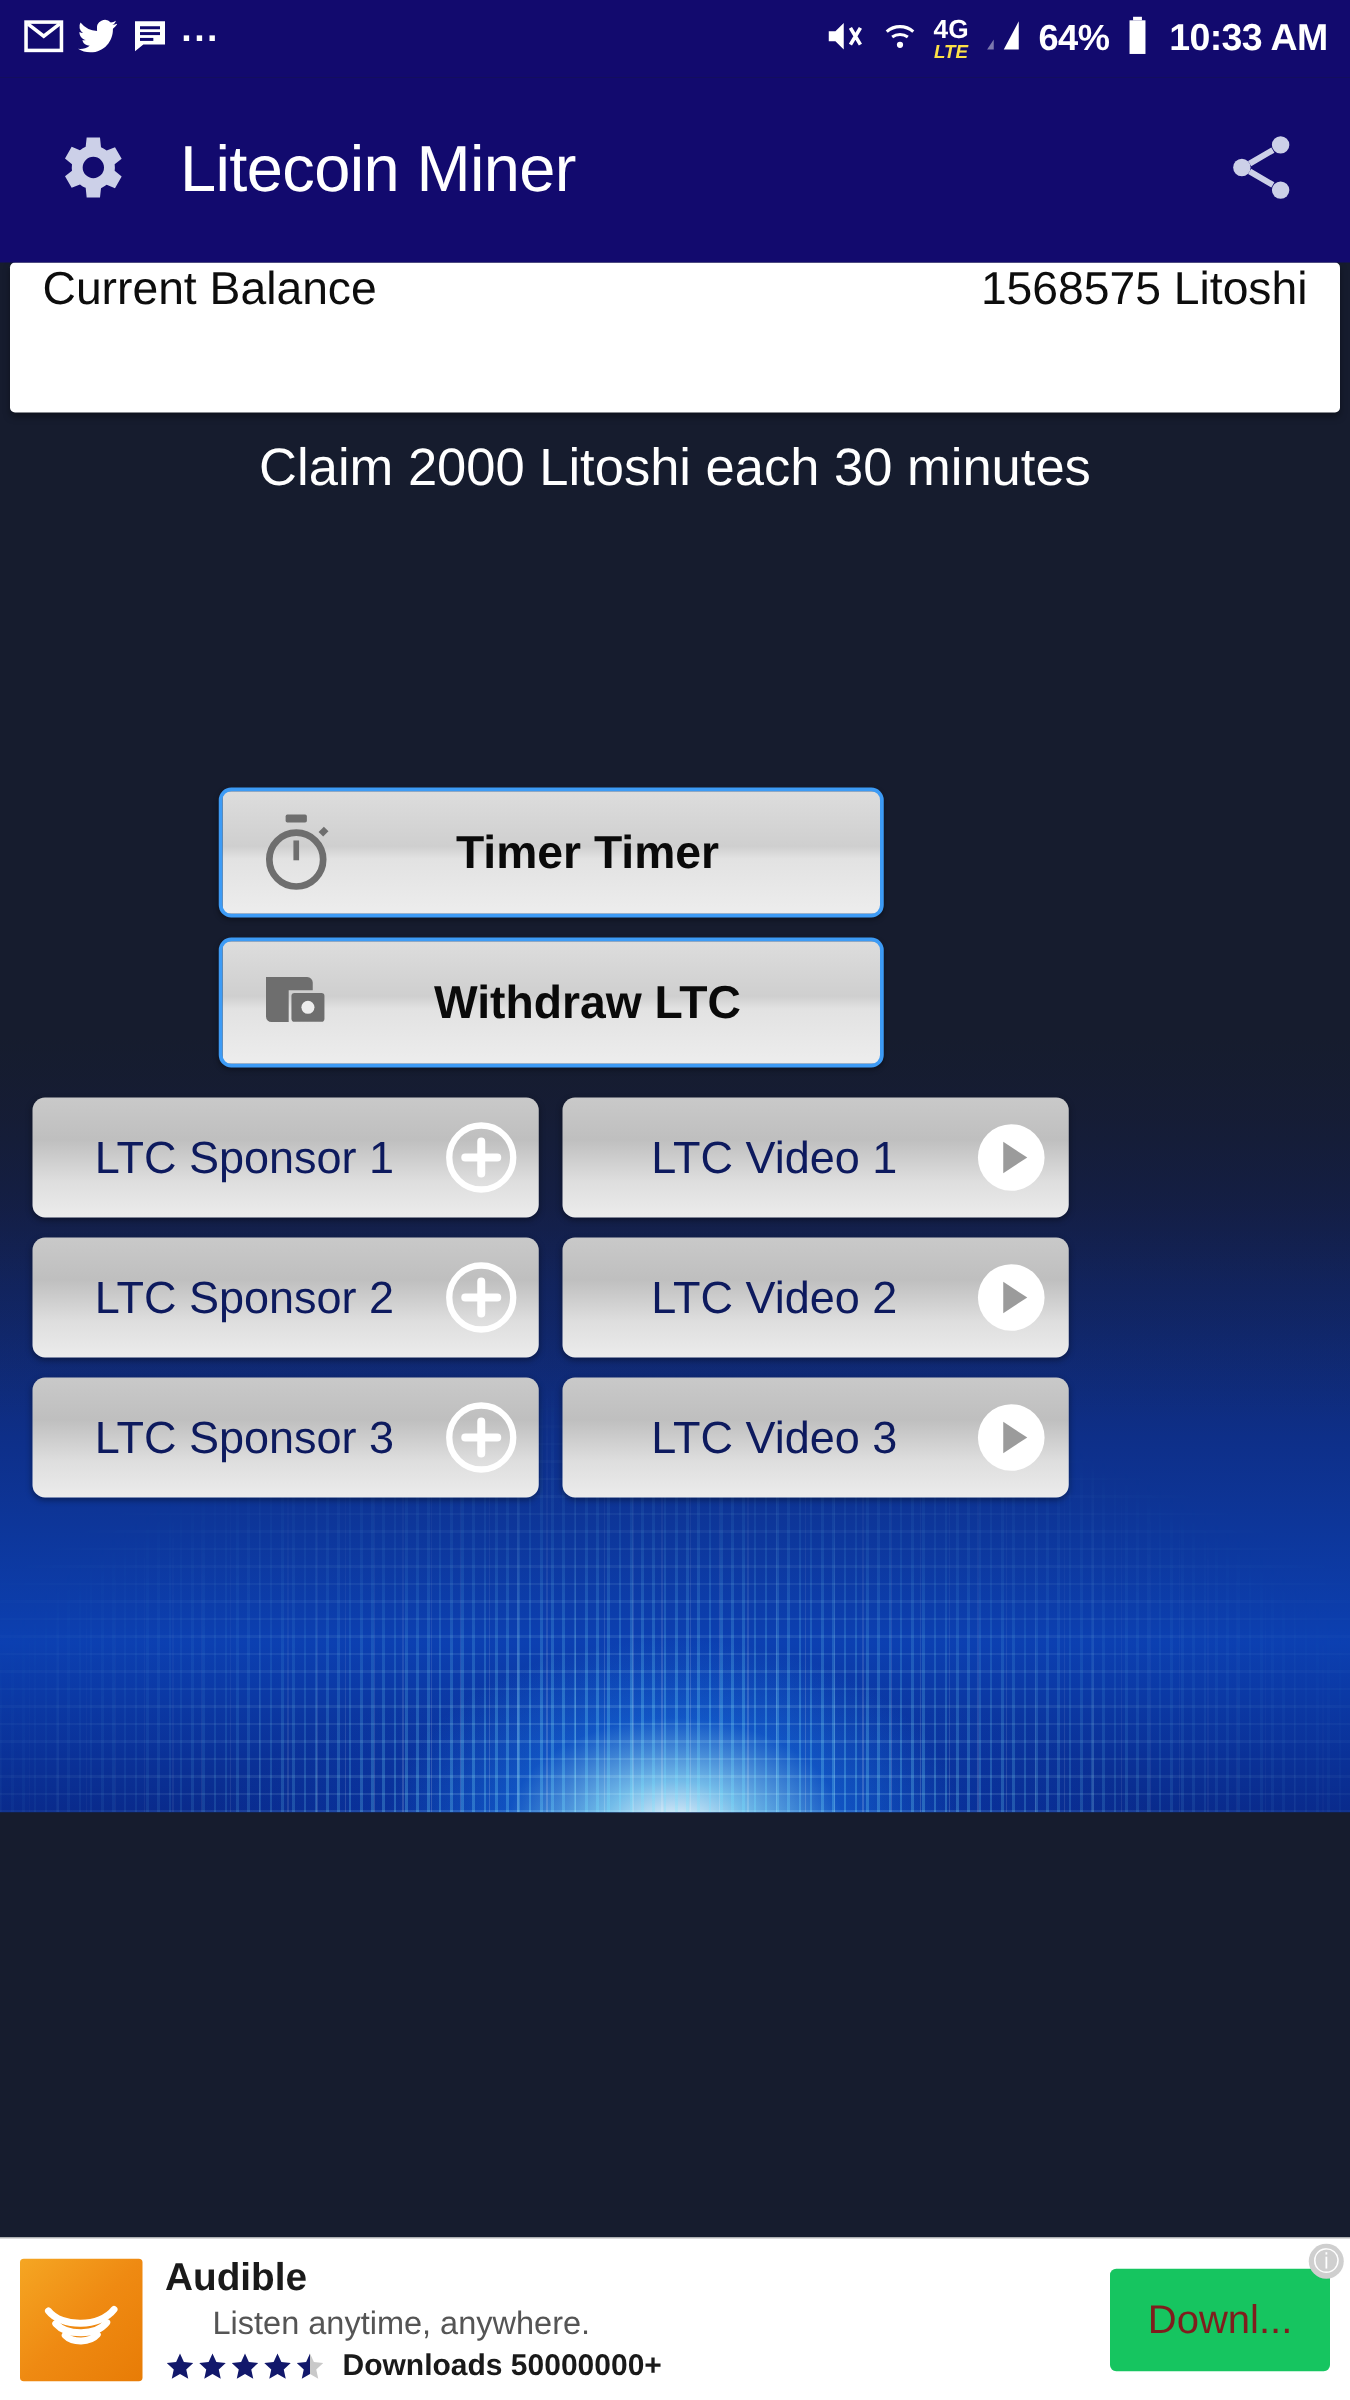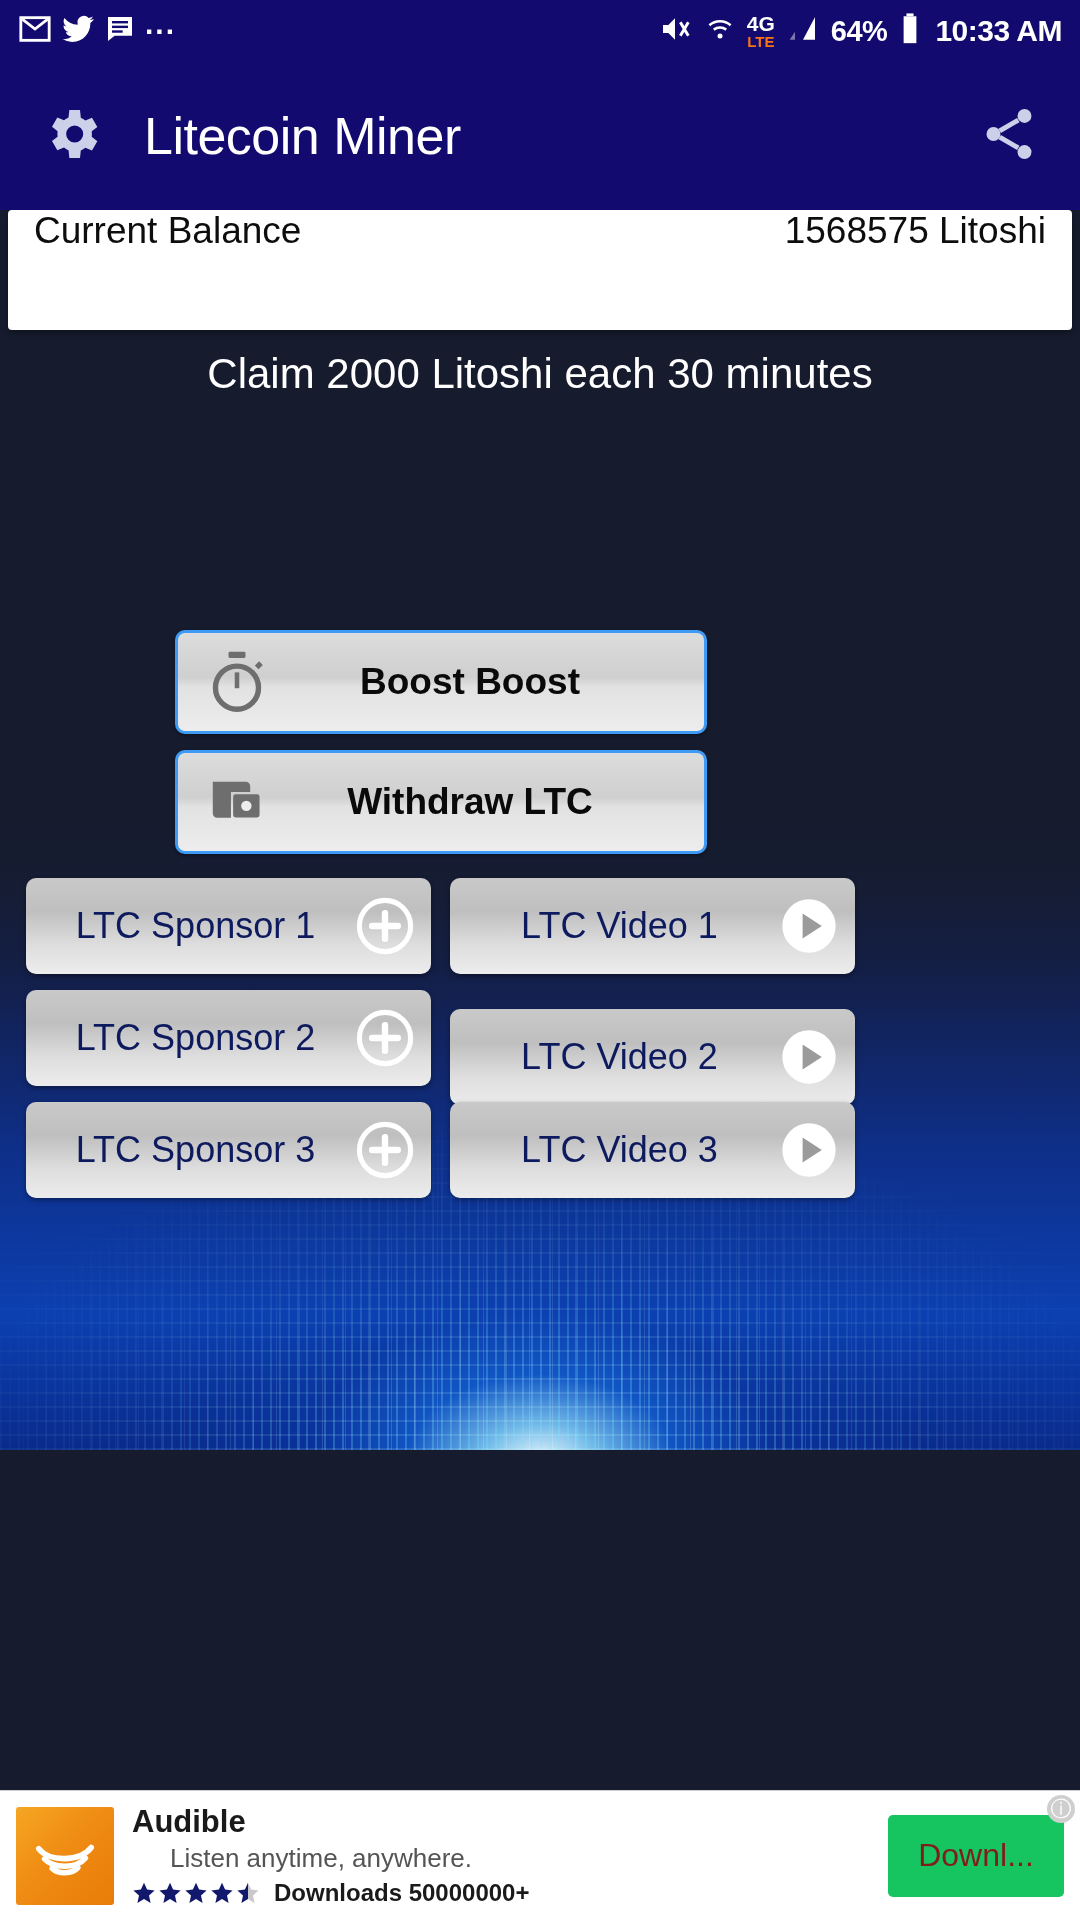--- a/index.html
+++ b/index.html
@@ -263,21 +263,21 @@
           </svg>
       </span>
       <span class="sb-icn">
         <svg width="30" height="32" viewBox="0 0 24 24">
             <path fill="none" stroke="#fff" stroke-width="2" d="M3.5 9a13 13 0 0 1 17 0M7 12.5a8.5 8.5 0 0 1 10 0"></path>
             <circle cx="12" cy="17.5" r="2" fill="#fff"></circle>
           </svg>
       </span>
       <span class="sb-icn" style="display:flex;flex-direction:column;align-items:center;line-height:1;">
         <span style="color:#fff;font-size:21px;font-weight:700;">4G</span>
-        <span style="color:#f97316;font-size:15px;font-weight:700;">LTE</span>
+        <span style="color:#fde047;font-size:15px;font-weight:700;font-style:italic;">LTE</span>
       </span>
       <span class="sb-icn">
         <svg width="32" height="32" viewBox="0 0 24 24">
             <path fill="#fff" fill-opacity="0.45" d="M2 20h4V14L2 20z"></path>
             <path fill="#fff" d="M21 3v17h-9L21 3z"></path>
           </svg>
       </span>
       <span class="sb-batt-txt">64%</span>
       <span class="sb-icn">
         <svg width="22" height="34" viewBox="0 0 12 24">
@@ -320,21 +320,21 @@
 
     <div class="btn-main" id="btn-timer-boost">
       <span class="btn-main-icon">
         <svg width="68" height="68" viewBox="0 0 24 24">
           <rect x="9" y="1.3" width="6" height="2.2" rx="0.5" fill="#6e6e6e"></rect>
           <path d="M18.3 6.2l1.5-1.5 1.3 1.3-1.5 1.5z" fill="#6e6e6e"></path>
           <circle cx="12" cy="14" r="7.6" fill="none" stroke="#6e6e6e" stroke-width="1.9"></circle>
           <rect x="11.2" y="8.6" width="1.6" height="5.6" fill="#6e6e6e"></rect>
         </svg>
       </span>
-      <span class="btn-main-label">Boost Boost</span>
+      <span class="btn-main-label">Timer Timer</span>
     </div>
 
     <div class="btn-main" id="btn-withdraw">
       <span class="btn-main-icon">
         <svg width="66" height="66" viewBox="0 0 24 24">
           <path fill="#6e6e6e" d="M3.2 4.6h12a1.6 1.6 0 0 1 1.6 1.6v2.2H9.8v9.3H4.8a1.6 1.6 0 0 1-1.6-1.6V4.6z"></path>
           <rect x="10.6" y="9.2" width="9.6" height="8.4" rx="0.9" fill="#6e6e6e"></rect>
           <circle cx="15.4" cy="13.4" r="1.9" fill="#ededed"></circle>
         </svg>
       </span>
@@ -362,21 +362,21 @@
 
     <div class="grid-btn left" style="top:660px;">
       <span class="grid-label">LTC Sponsor 2</span>
       <span class="grid-icon">
         <svg width="64" height="64" viewBox="0 0 24 24">
             <circle cx="12" cy="12" r="9.6" fill="none" stroke="#ffffff" stroke-width="1.9"></circle>
             <path stroke="#ffffff" stroke-width="2.4" stroke-linecap="round" d="M12 7.2v9.6M7.2 12h9.6"></path>
           </svg>
       </span>
     </div>
-    <div class="grid-btn right" style="top:660px;margin-top:19px;">
+    <div class="grid-btn right" style="top:660px;">
       <span class="grid-label">LTC Video 2</span>
       <span class="grid-icon">
         <svg width="64" height="64" viewBox="0 0 24 24">
             <circle cx="12" cy="12" r="10" fill="#ffffff"></circle>
             <path fill="#9b9b9b" d="M9.6 7.3l7.2 4.7-7.2 4.7z"></path>
           </svg>
       </span>
     </div>
 
     <div class="grid-btn left" style="top:772px;">

